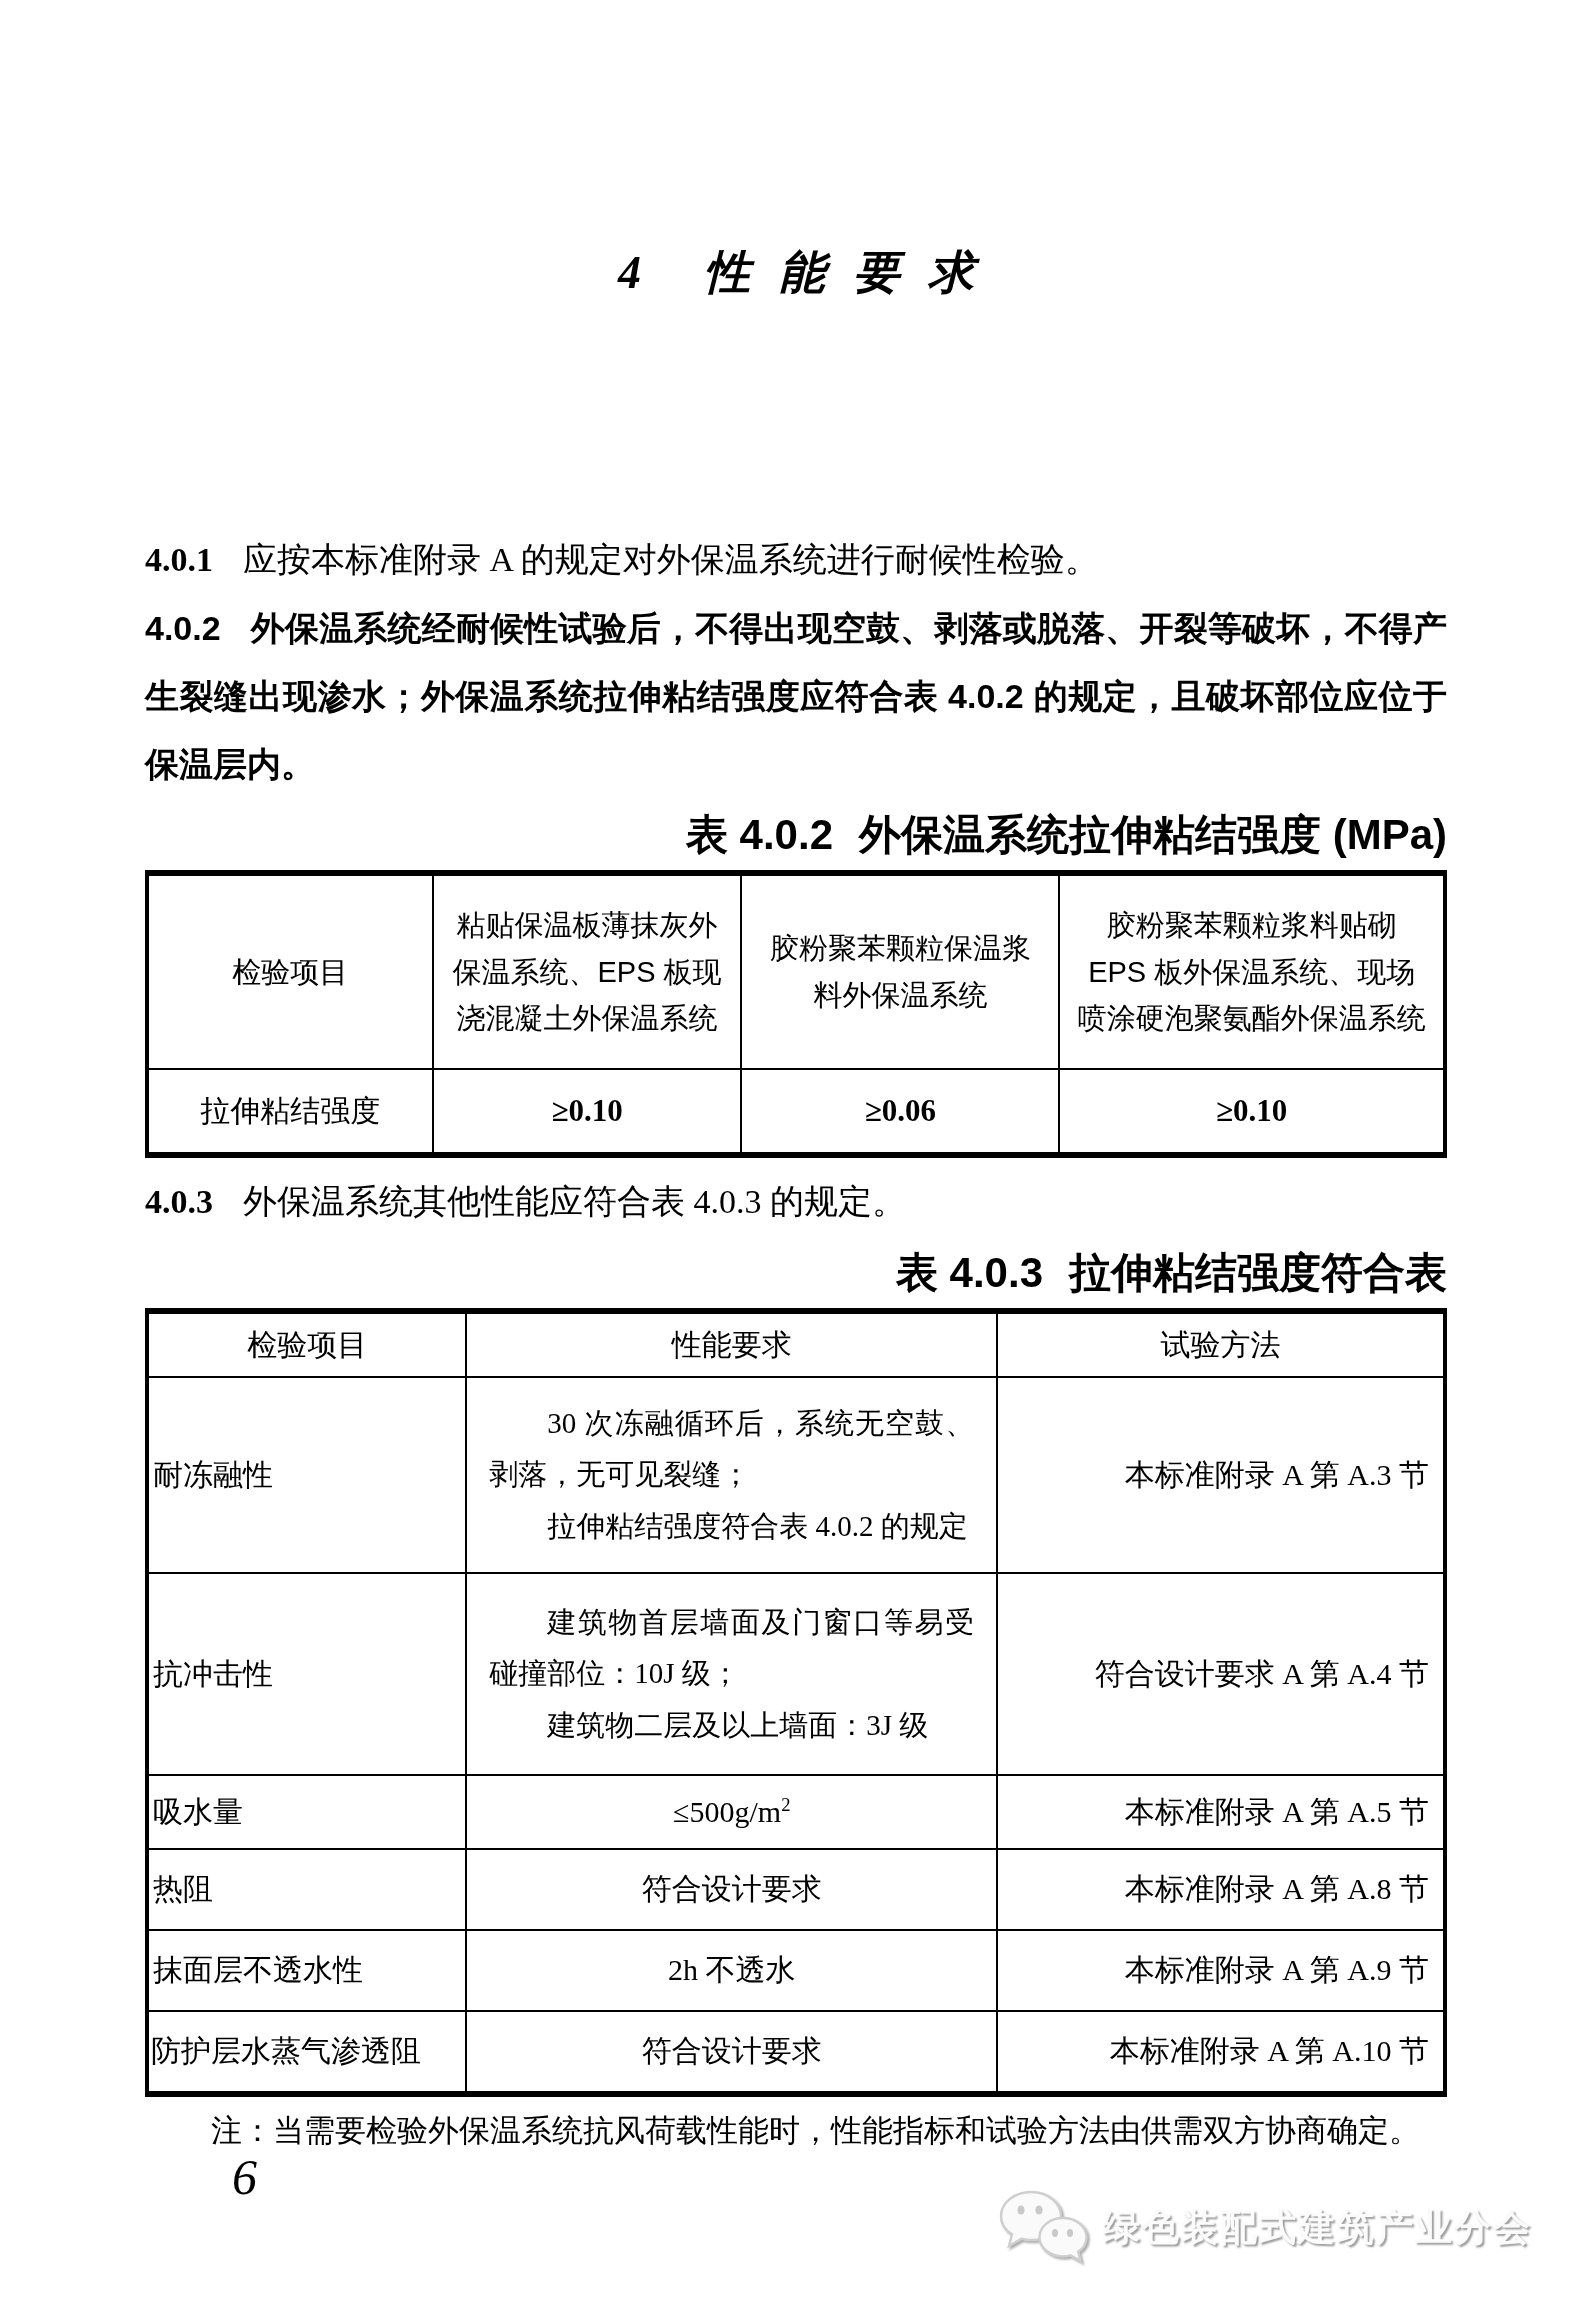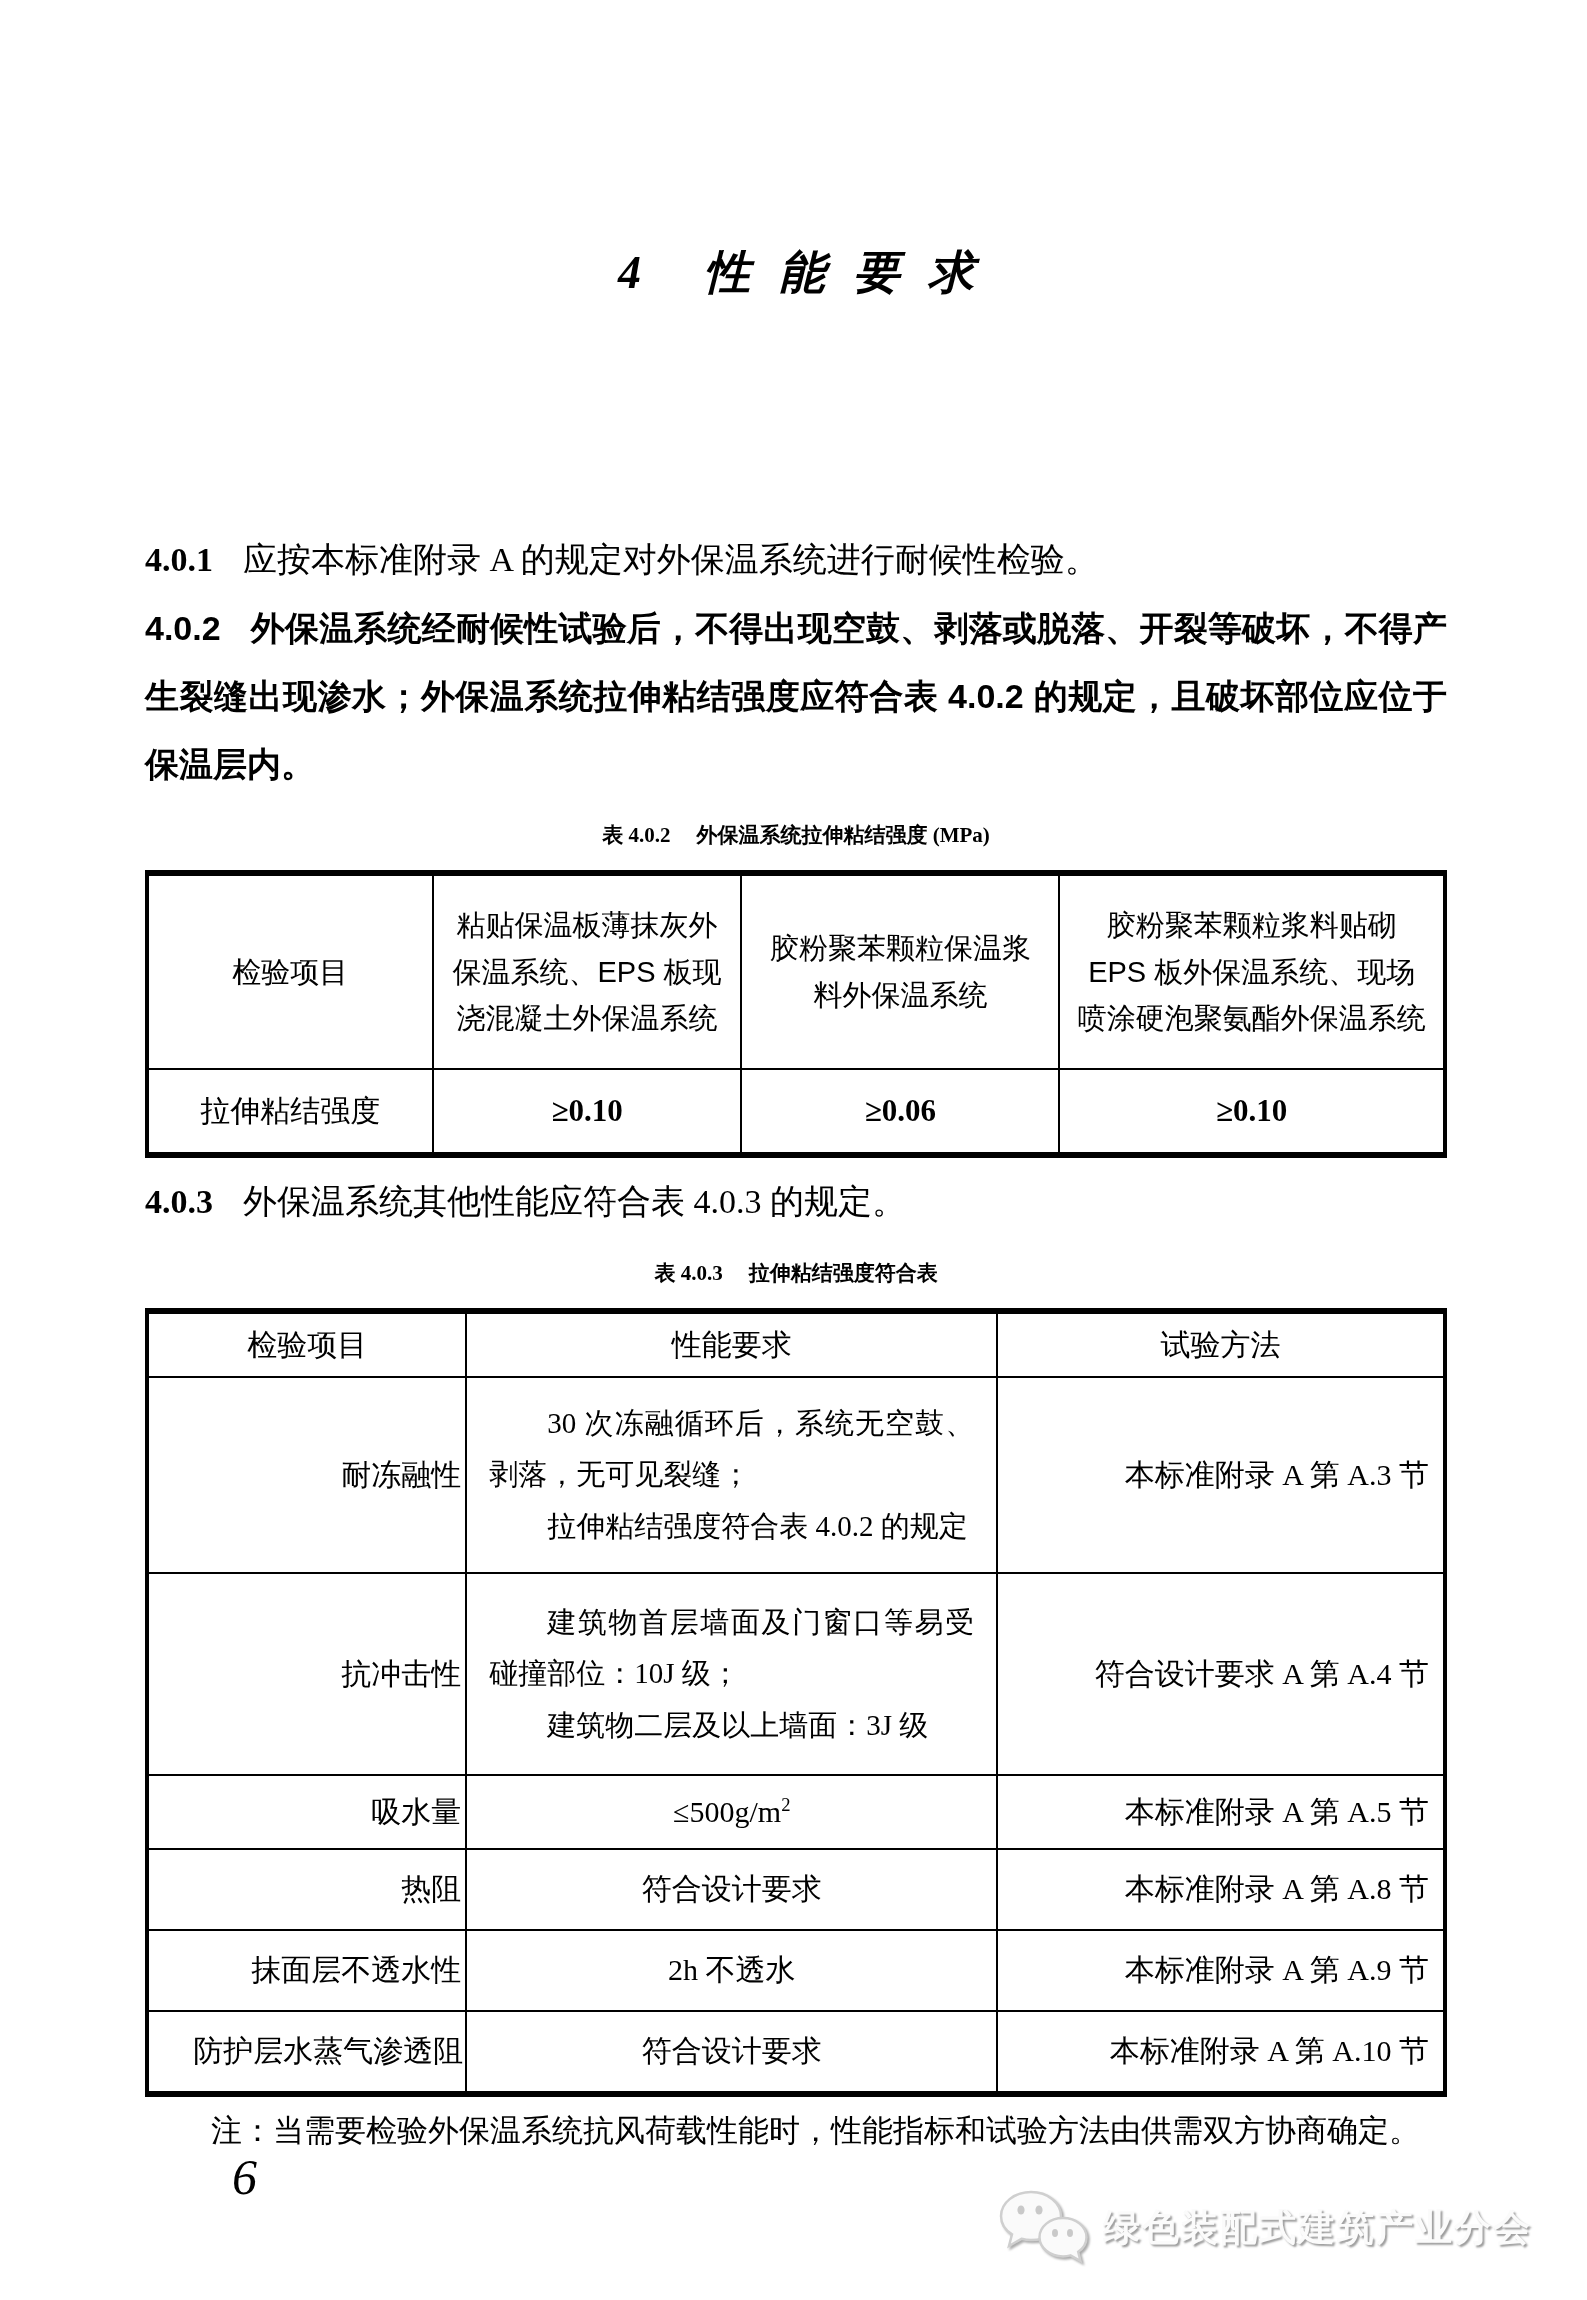--- a/index.html
+++ b/index.html
@@ -37,24 +37,24 @@
   }
   .clause .cnum { font-weight: bold; margin-right: 30px; }
   .clause.bold-sans {
     font-family: "Liberation Sans", "DejaVu Sans", sans-serif;
     font-weight: bold;
   }
   .clause.mt { margin-top: 10px; }
 
   
   .tcap {
-    text-align: center;
-    font-family: Liberation Serif, serif;
-    font-weight: bold;
-    font-size: 21px;
+    text-align: right;
+    font-family: Liberation Sans, sans-serif;
+    font-weight: bold;
+    font-size: 42px;
     line-height: 42px;
     margin-top: 16px;
     margin-bottom: 14px;
     white-space: nowrap;
   }
   .tcap .cap-text { margin-left: 26px; }
 
   
   table {
     width: 100%;
@@ -89,21 +89,21 @@
   .t402 td.val { font-size: 31px; font-weight: bold; }
 
   
   .t403 th {
     height: 66px;
     text-align: center;
     font-family: "Liberation Sans", "DejaVu Sans", sans-serif;
     font-size: 30px;
   }
   .t403 td { font-size: 30px; }
-  .t403 td.item { text-align: right; padding: 15px 4px; }
+  .t403 td.item { text-align: left; padding: 15px 4px; }
   .t403 td.method { text-align: right; padding-left: 8px; }
   .t403 td.req { padding: 19px 22px; margin-top: 40px; }
   .t403 td.req p {
     text-indent: 2em;
     font-size: 29px;
     line-height: 1.78;
     text-align: justify;
   }
   .t403 td.req-center { text-align: center; }
   .t403 tr.row-tall-1 td { height: 196px; }

